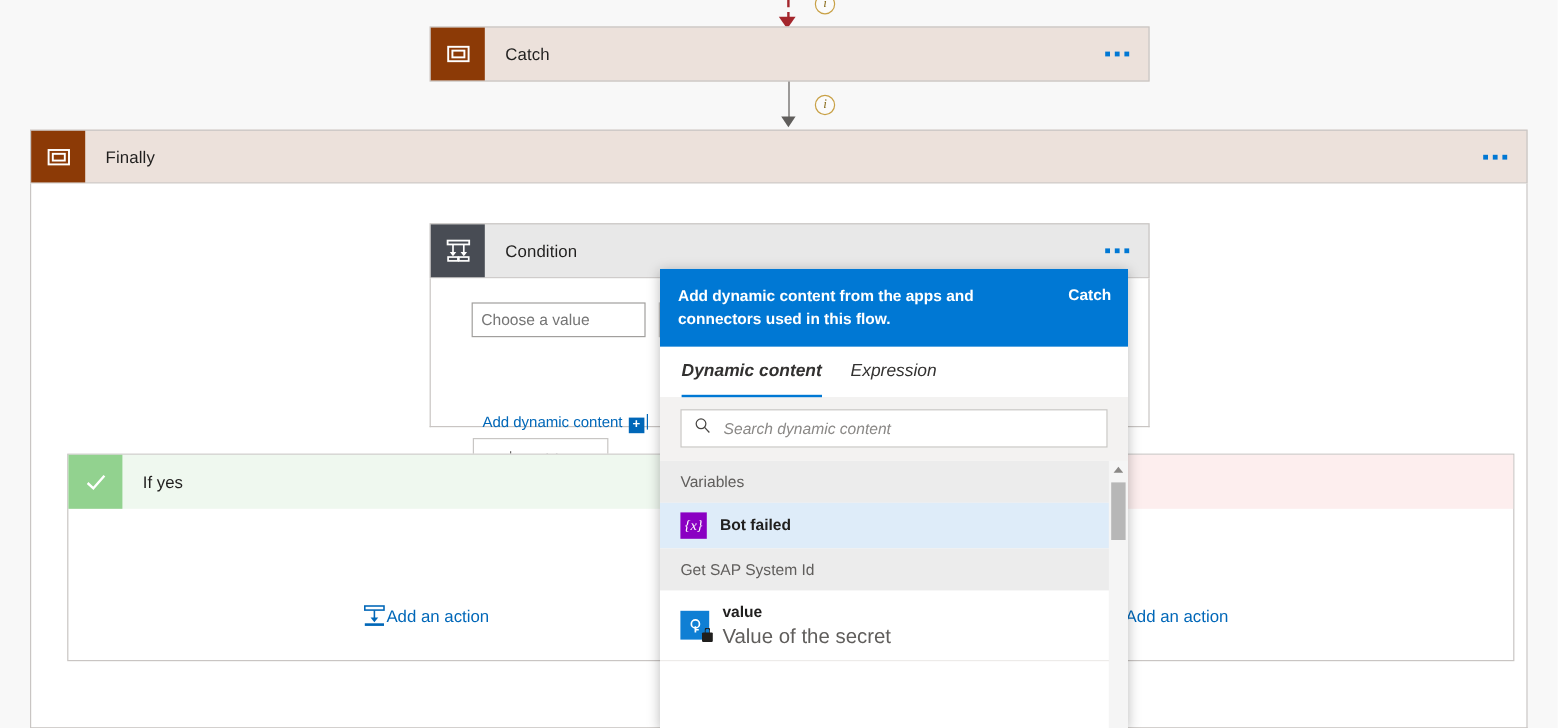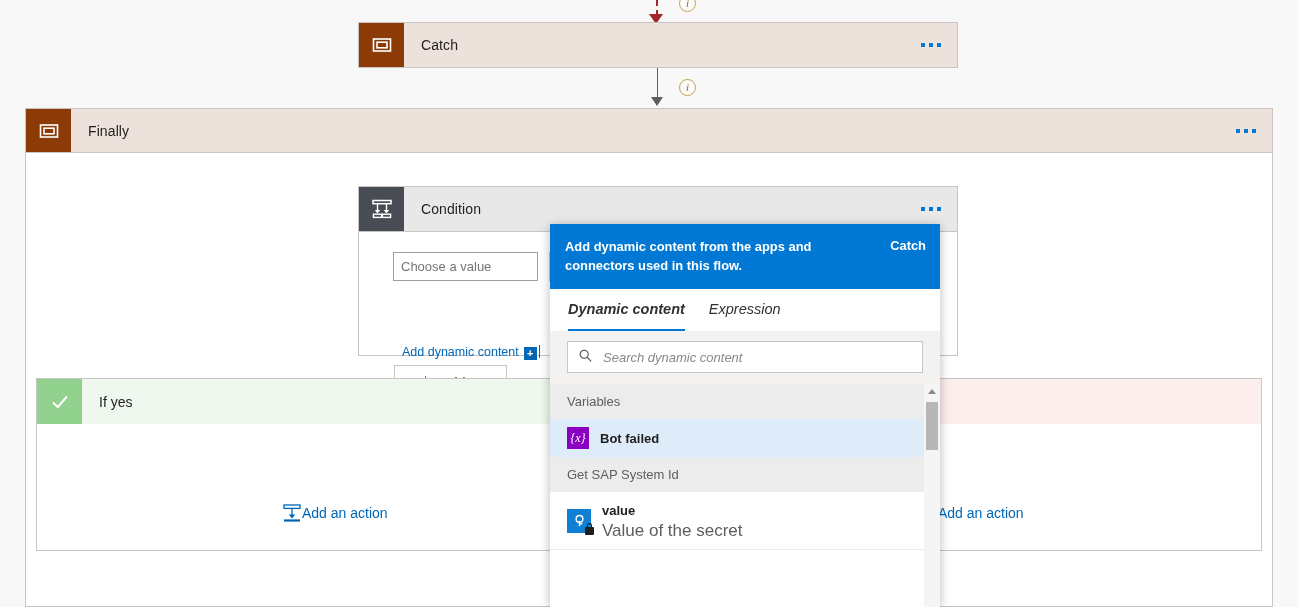--- a/index.html
+++ b/index.html
@@ -492,21 +492,21 @@
       <svg width="20" height="20" viewBox="0 0 20 20" aria-hidden="true">
         <rect x="2" y="2" width="16" height="3.4" fill="none" stroke="#0067b8" stroke-width="1.3"></rect>
         <line x1="10" y1="5.6" x2="10" y2="13" stroke="#0067b8" stroke-width="1.3"></line>
         <polygon points="6.8,11.6 13.2,11.6 10,15.6" fill="#0067b8"></polygon>
         <rect x="2" y="16.4" width="16" height="2.2" fill="#0067b8"></rect>
       </svg>
       <span>Add an action</span>
     </div>
   </div>
 
-  <div class="branch" style="left:36px; top:378px; width:590px; height:173px;">
+  <div class="branch" style="left:56px; top:378px; width:590px; height:173px;">
     <div class="branch-head yes">
       <div class="branch-chip yes">
         <svg width="22" height="22" viewBox="0 0 22 22" aria-hidden="true">
           <polyline points="4,11.5 8.8,16 18,5.5" fill="none" stroke="#ffffff" stroke-width="2"></polyline>
         </svg>
       </div>
       <div class="branch-label txt-sel">If yes</div>
     </div>
     <div class="add-action" style="left:245px; top:124px;">
       <svg width="20" height="20" viewBox="0 0 20 20" aria-hidden="true">

